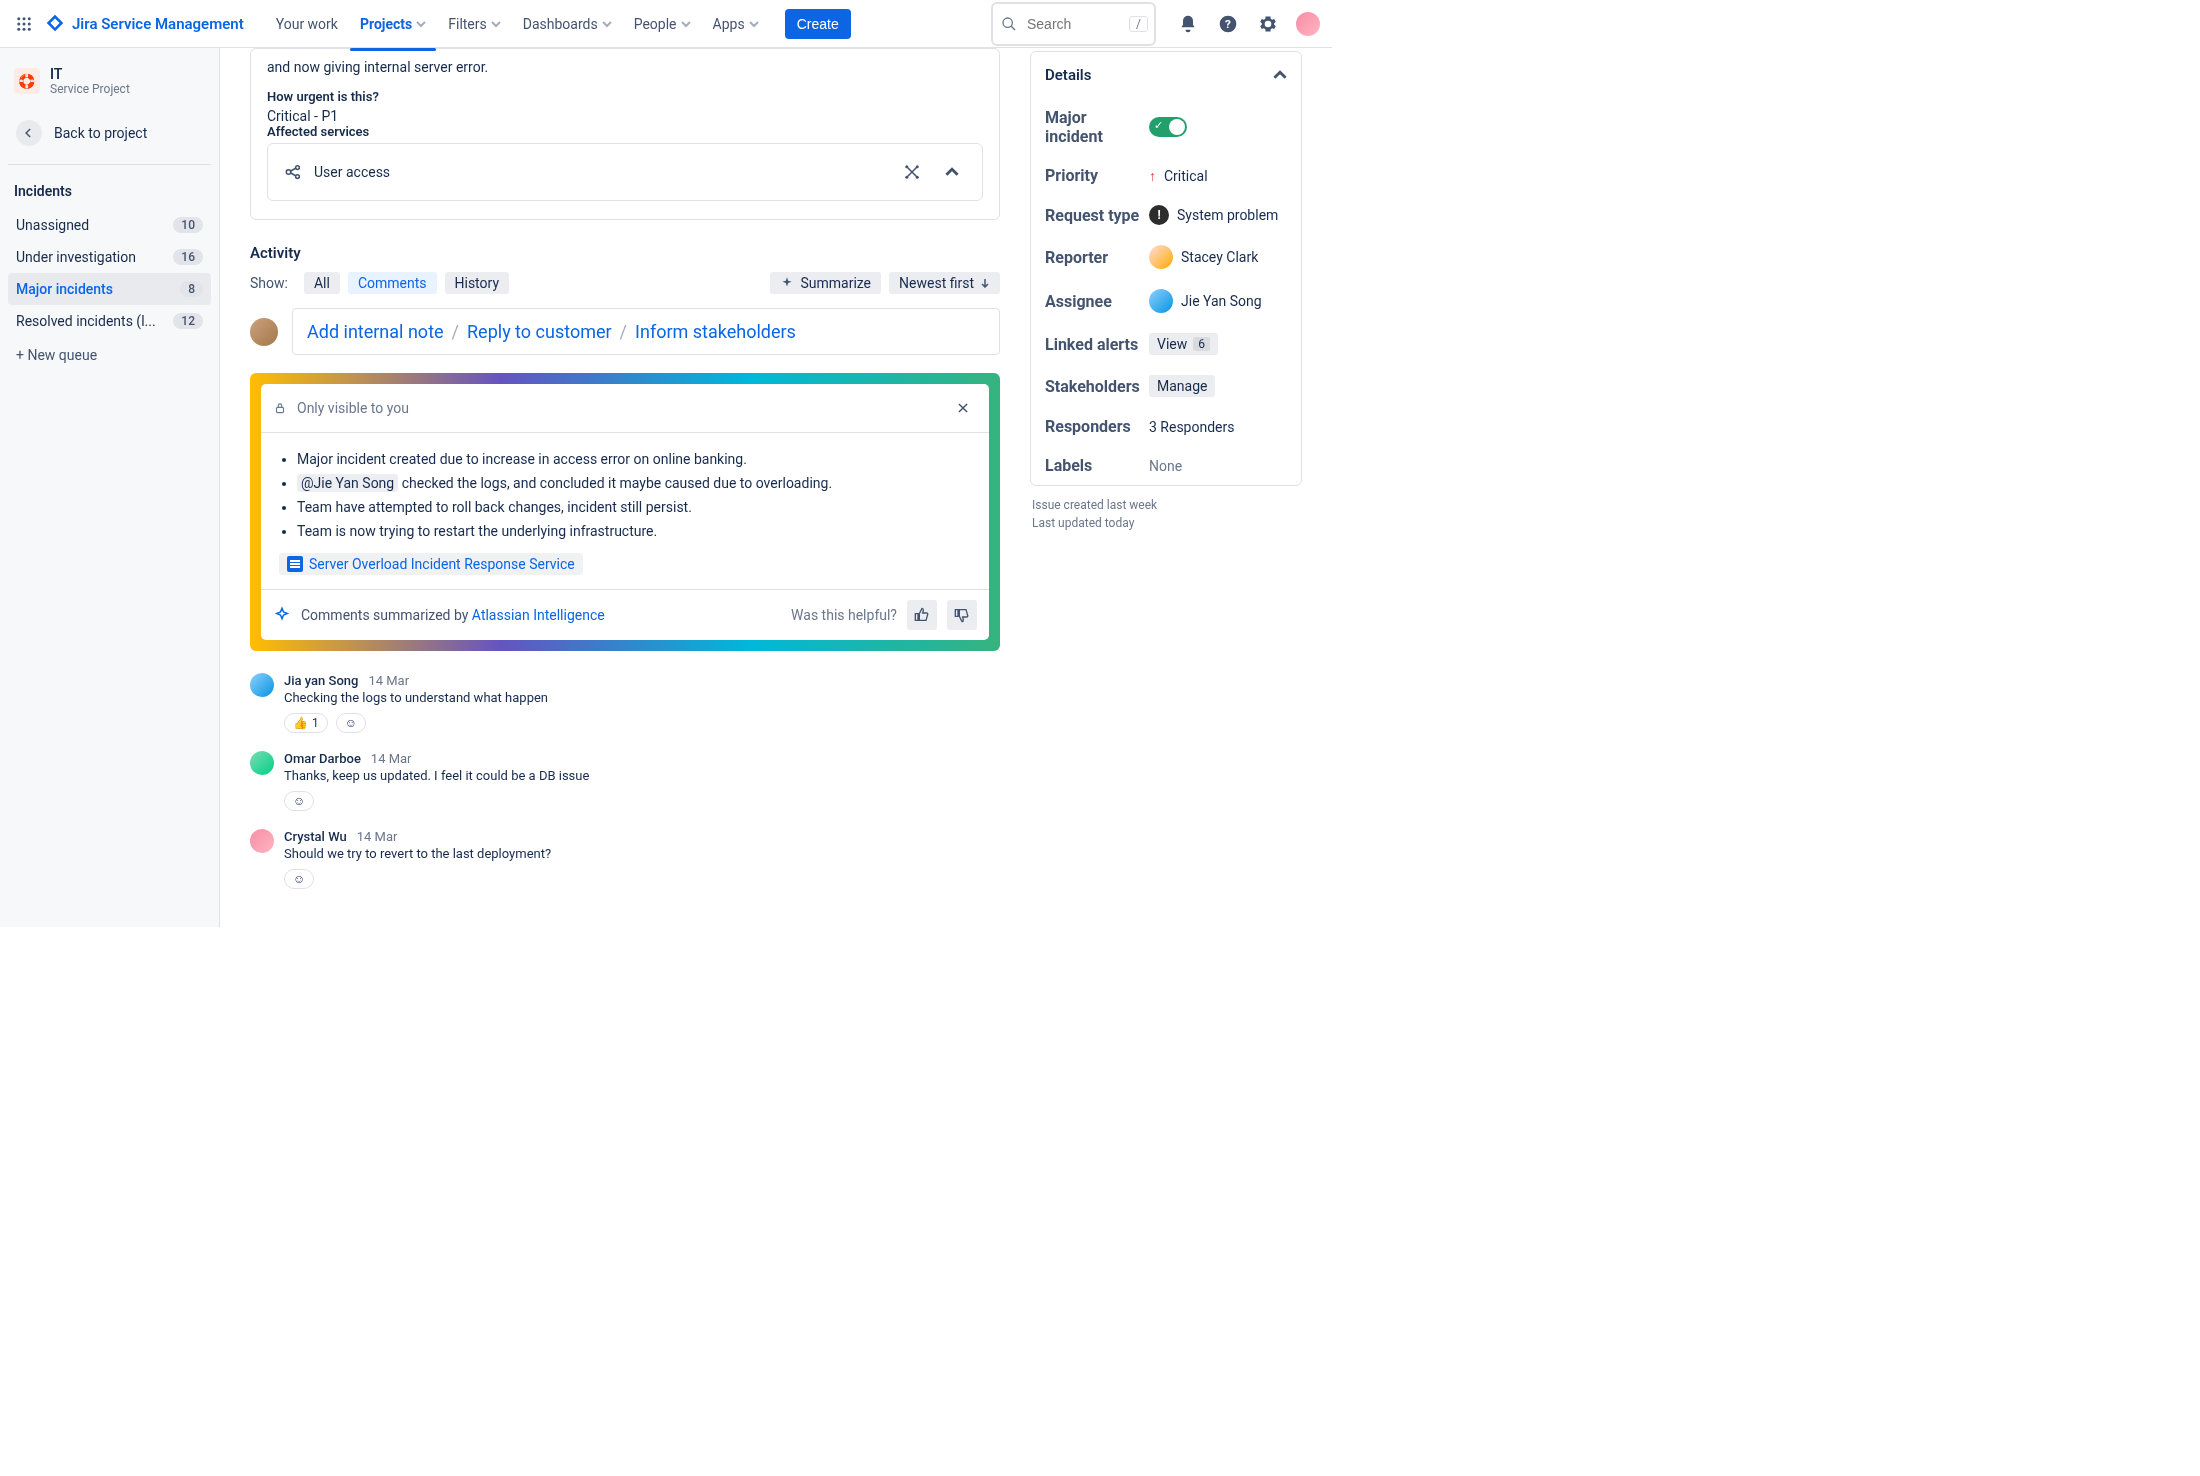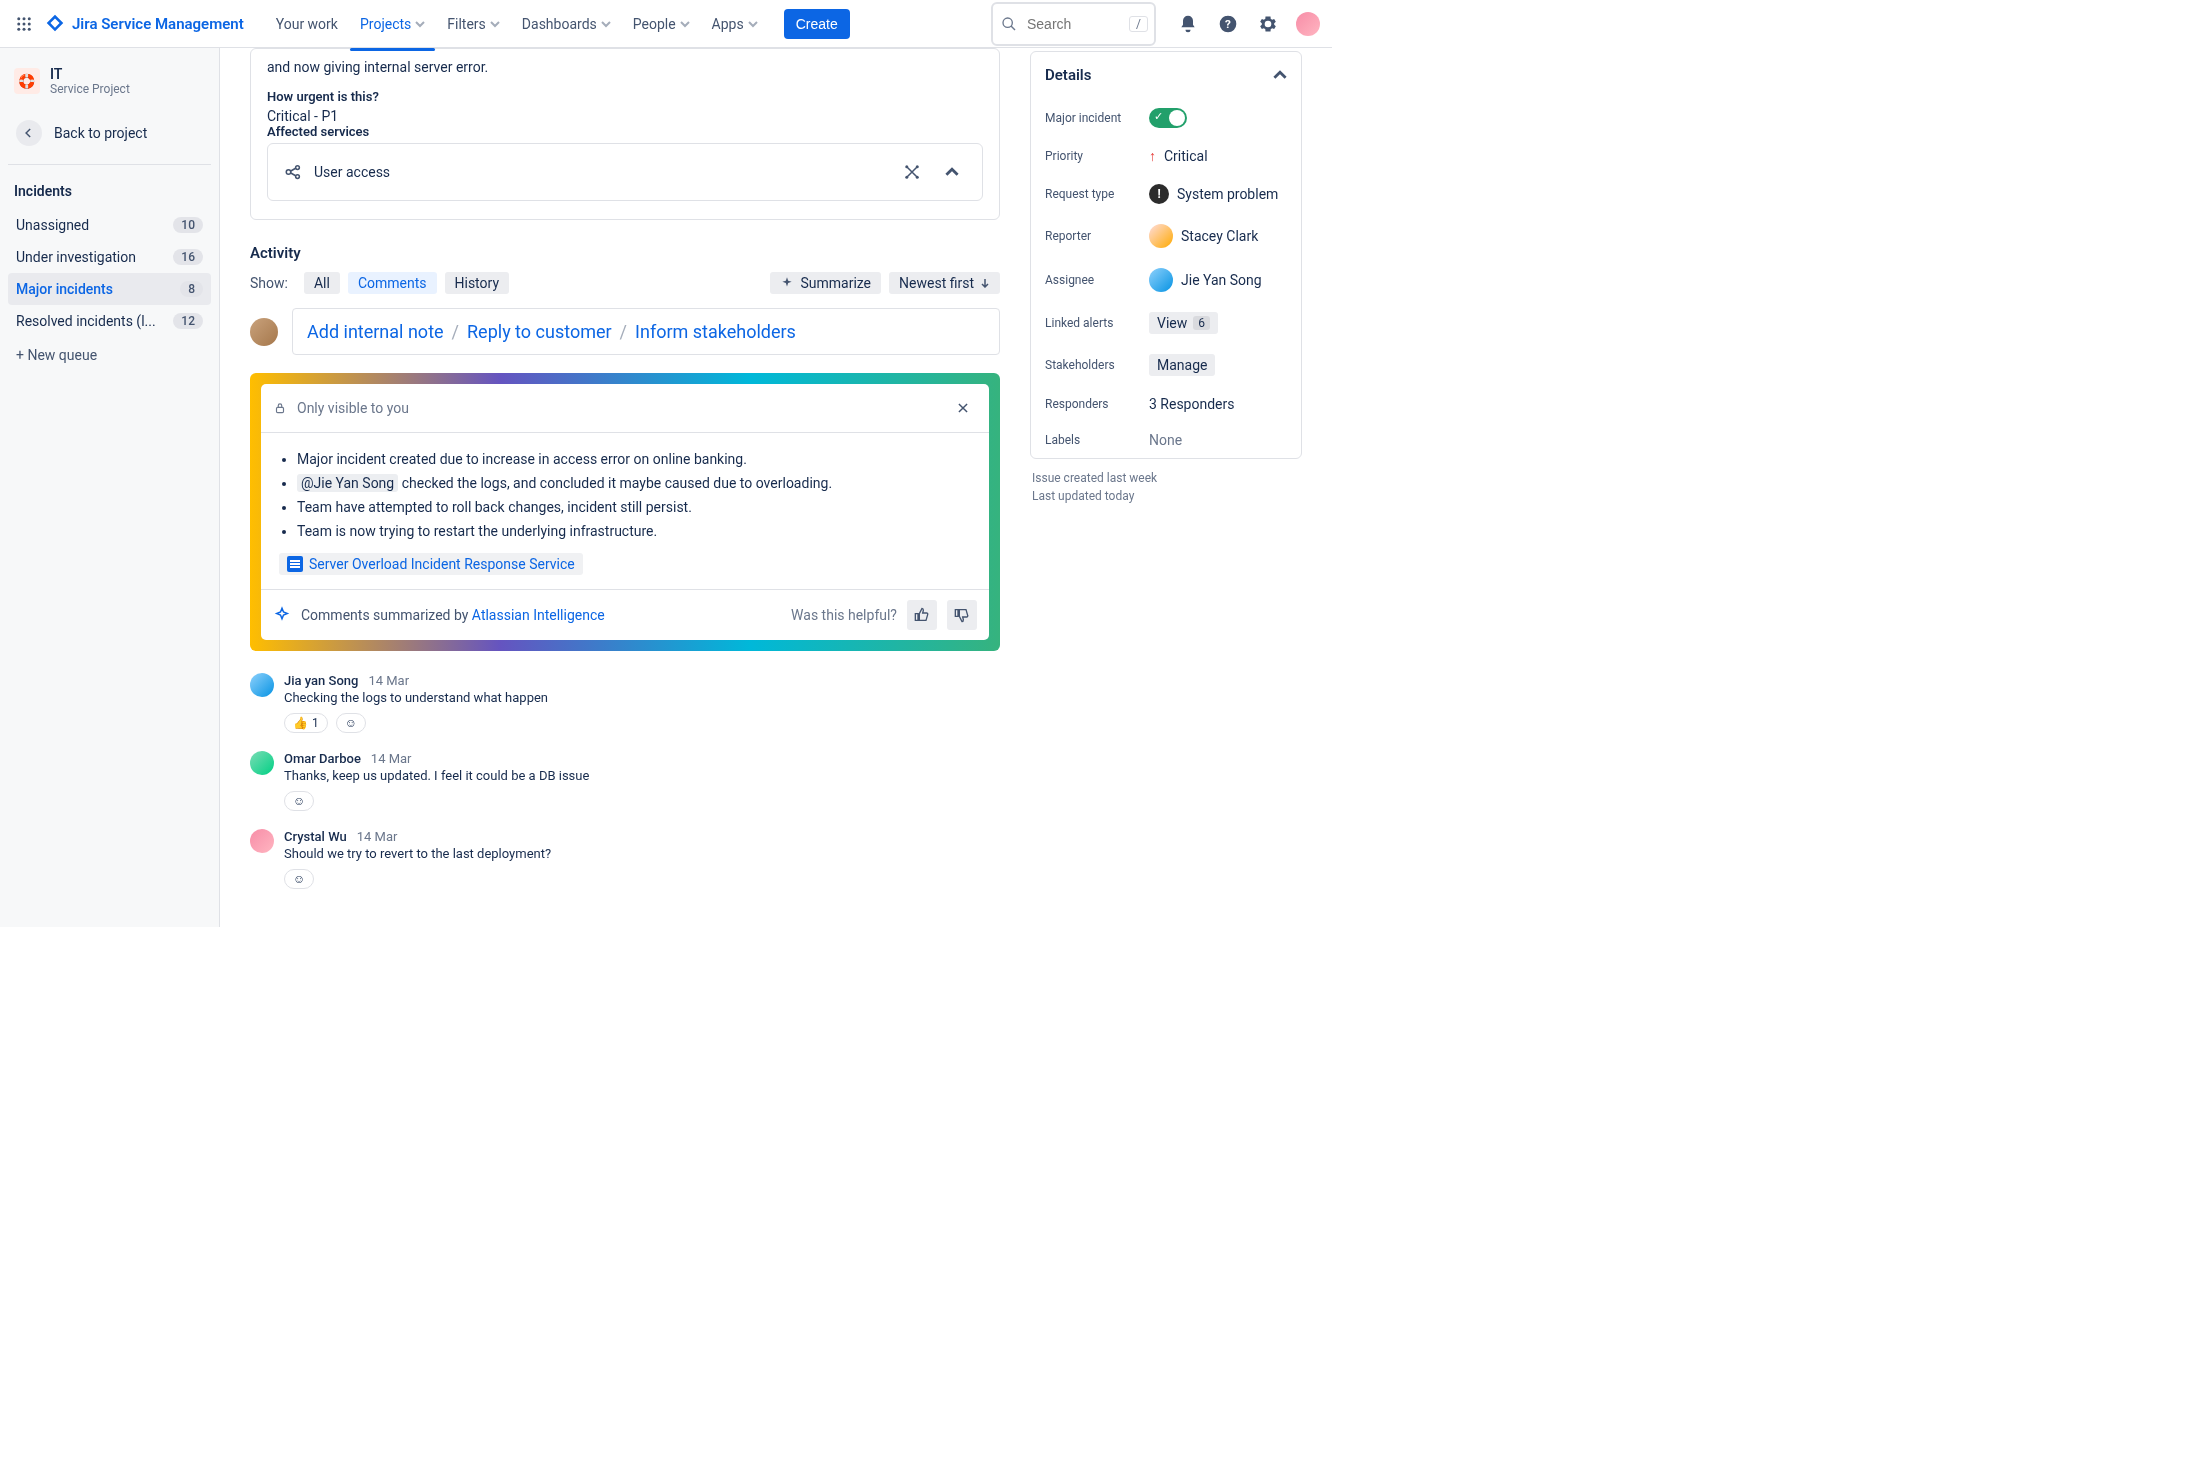--- a/index.html
+++ b/index.html
@@ -31,21 +31,21 @@
   .topnav{
     display:flex;align-items:center;height:48px;
     padding:0 12px;border-bottom:1px solid var(--border);
     gap:4px;
   }
   .app-switcher{width:24px;height:24px;display:flex;align-items:center;justify-content:center;color:var(--n800);margin-right:4px;cursor:pointer}
   .logo{display:flex;align-items:center;gap:6px;color:var(--b400);font-weight:600;font-size:15px;margin-right:18px;cursor:pointer}
   .logo svg{width:22px;height:22px}
   .navlinks{display:flex;align-items:center;gap:2px;font-size:14px;color:var(--n900)}
   .navlink{display:flex;align-items:center;gap:4px;padding:6px 10px;border-radius:3px;cursor:pointer;color:var(--n800)}
-  .navlink.active{color:var(--b400);font-weight:400;position:relative}
+  .navlink.active{color:var(--b400);font-weight:700;position:relative}
   .navlink.active::after{content:"";position:absolute;left:0;right:0;bottom:-13px;height:3px;background:var(--b400);border-radius:2px}
   .navchevron{width:10px;height:10px;color:var(--n400)}
   .create-btn{margin-left:12px;background:var(--b400);color:#fff;font-weight:500;border:none;border-radius:4px;padding:7px 12px;font-size:14px;cursor:pointer}
   .nav-spacer{flex:1}
   .search{display:flex;align-items:center;gap:8px;border:2px solid var(--border);border-radius:6px;background:#fff;width:165px;height:44px;padding:0 6px 0 8px;color:var(--n500)}
   .search input{border:none;outline:none;flex:1;font-size:14px;color:var(--n900);background:transparent;min-width:0}
   .kbd{border:1px solid var(--border);border-radius:3px;padding:0 6px;font-size:12px;color:var(--n500);background:#fff}
   .nav-icons{display:flex;align-items:center;gap:16px;margin-left:16px;color:var(--n800)}
   .nav-icon{width:24px;height:24px;display:flex;align-items:center;justify-content:center;cursor:pointer}
   .avatar{width:26px;height:26px;border-radius:50%;background:linear-gradient(135deg,#f3c 0%,#fc6 100%);cursor:pointer}
@@ -119,21 +119,21 @@
   .c-text{font-size:13px;color:var(--n900);margin-bottom:8px}
   .react{display:flex;gap:8px}
   .react-pill{border:1px solid var(--border);border-radius:14px;padding:2px 8px;font-size:12px;display:flex;align-items:center;gap:4px;cursor:pointer;background:#fff}
 
   
   .details{width:302px;flex:none;padding:3px 30px 0 0}
   .details-card{border:1px solid var(--border);border-radius:6px;margin-bottom:10px}
   .details-h{display:flex;align-items:center;padding:14px 14px;font-weight:600;font-size:15px}
   .details-h .sp{flex:1}
   .field{display:flex;align-items:center;padding:10px 14px;gap:8px}
-  .field-label{width:96px;flex:none;font-size:12px;color:var(--n800);font-weight:400}
+  .field-label{width:96px;flex:none;font-size:16px;color:var(--n800);font-weight:700}
   .field-value{display:flex;align-items:center;gap:8px;font-size:14px;color:var(--n900)}
   .toggle{width:38px;height:20px;background:var(--g400);border-radius:10px;position:relative;cursor:pointer}
   .toggle::after{content:"";position:absolute;right:2px;top:2px;width:16px;height:16px;border-radius:50%;background:#fff}
   .toggle::before{content:"✓";position:absolute;left:5px;top:2px;color:#fff;font-size:11px}
   .prio-arrow{color:var(--r400);font-weight:900}
   .rt-icon{width:20px;height:20px;border-radius:50%;background:#2c2c2c;color:#fff;display:flex;align-items:center;justify-content:center;font-size:12px;font-weight:700}
   .chip{background:#ecedf0;border-radius:3px;padding:3px 8px;font-size:14px;cursor:pointer;display:flex;align-items:center;gap:6px}
   .count-badge{background:#d9dade;border-radius:3px;padding:0 5px;font-size:12px}
   .muted{color:var(--n500)}
   .meta-lines{font-size:12px;color:var(--n500);padding:0 2px;line-height:1.5}

